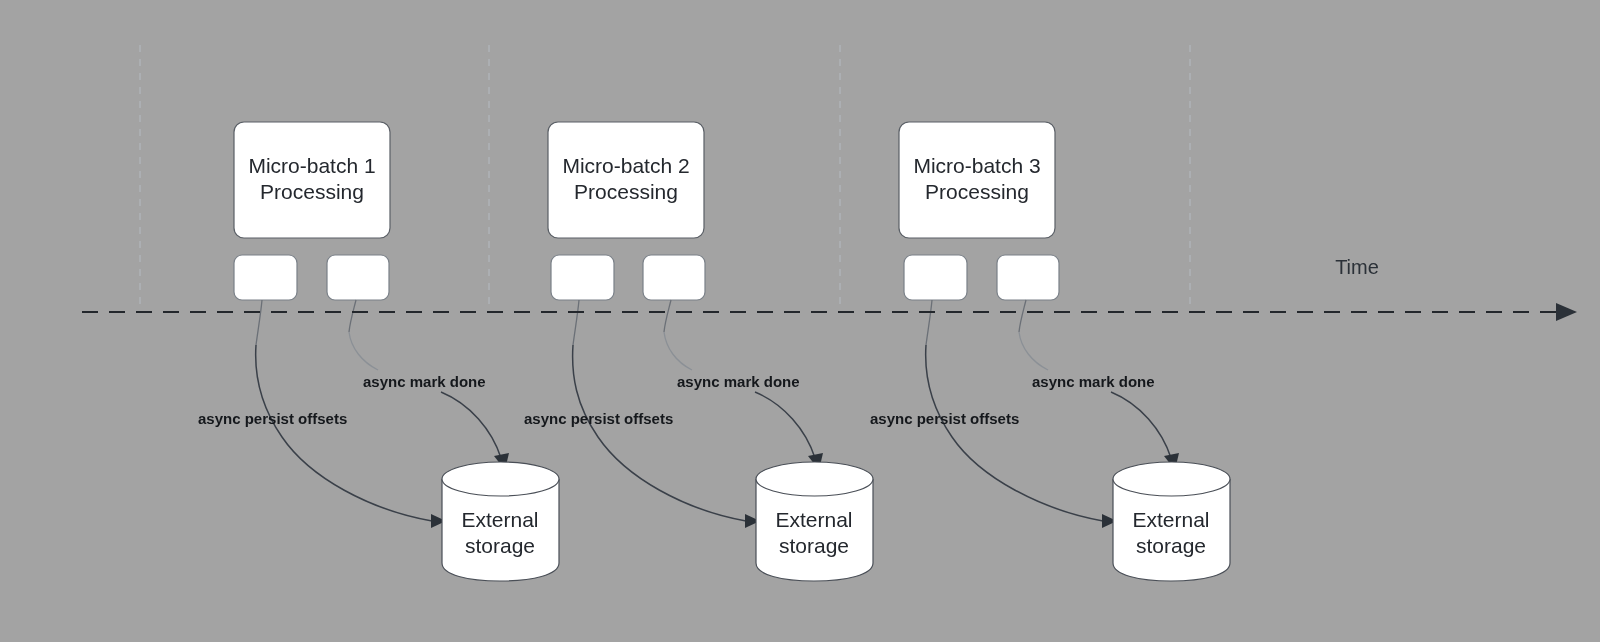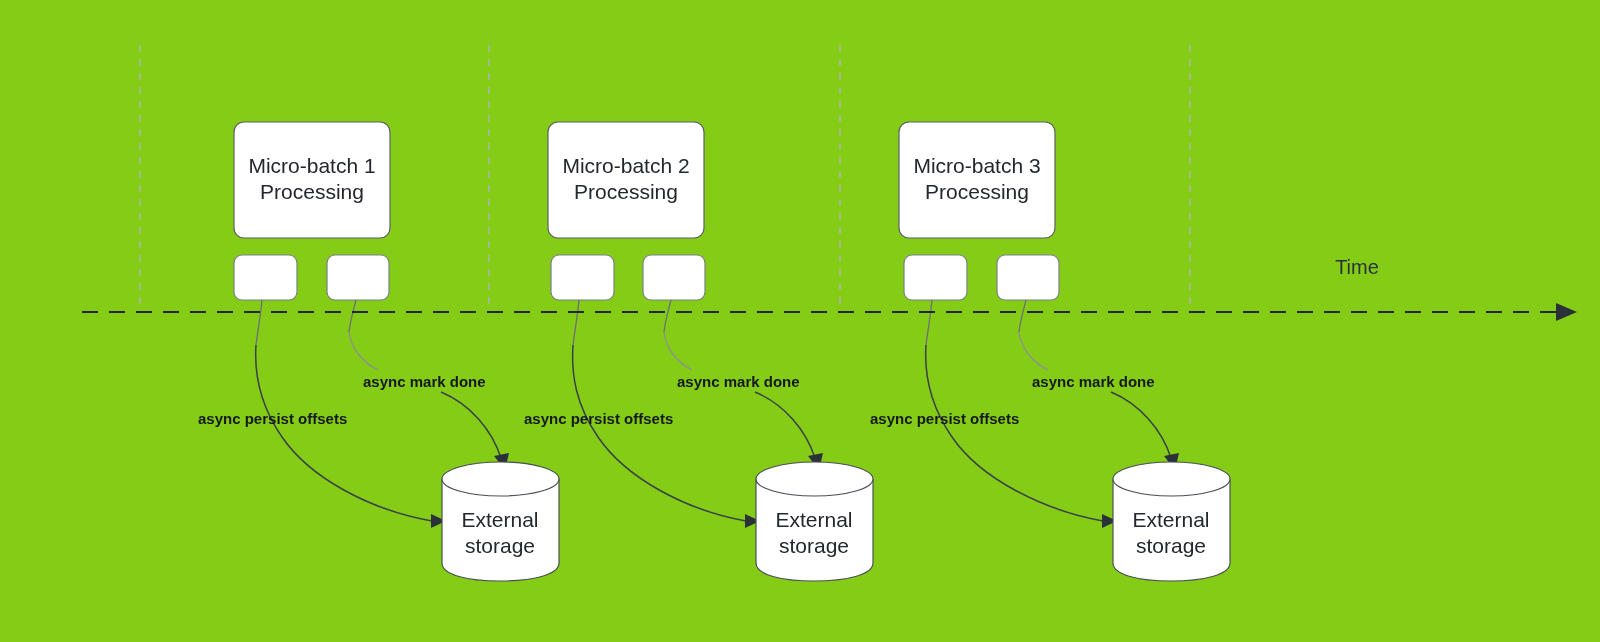--- a/index.html
+++ b/index.html
@@ -10,21 +10,21 @@
   body {
     width: 1600px;
     height: 642px;
     font-family: "Liberation Sans", sans-serif;
     overflow: hidden;
   }
   #canvas {
     position: relative;
     width: 1600px;
     height: 642px;
-    background: #84cc16;
+    background: #a3a3a3;
   }
   svg.diagram {
     position: absolute;
     top: 0;
     left: 0;
     width: 1600px;
     height: 642px;
   }
   .box-shape {
     fill: #ffffff;

